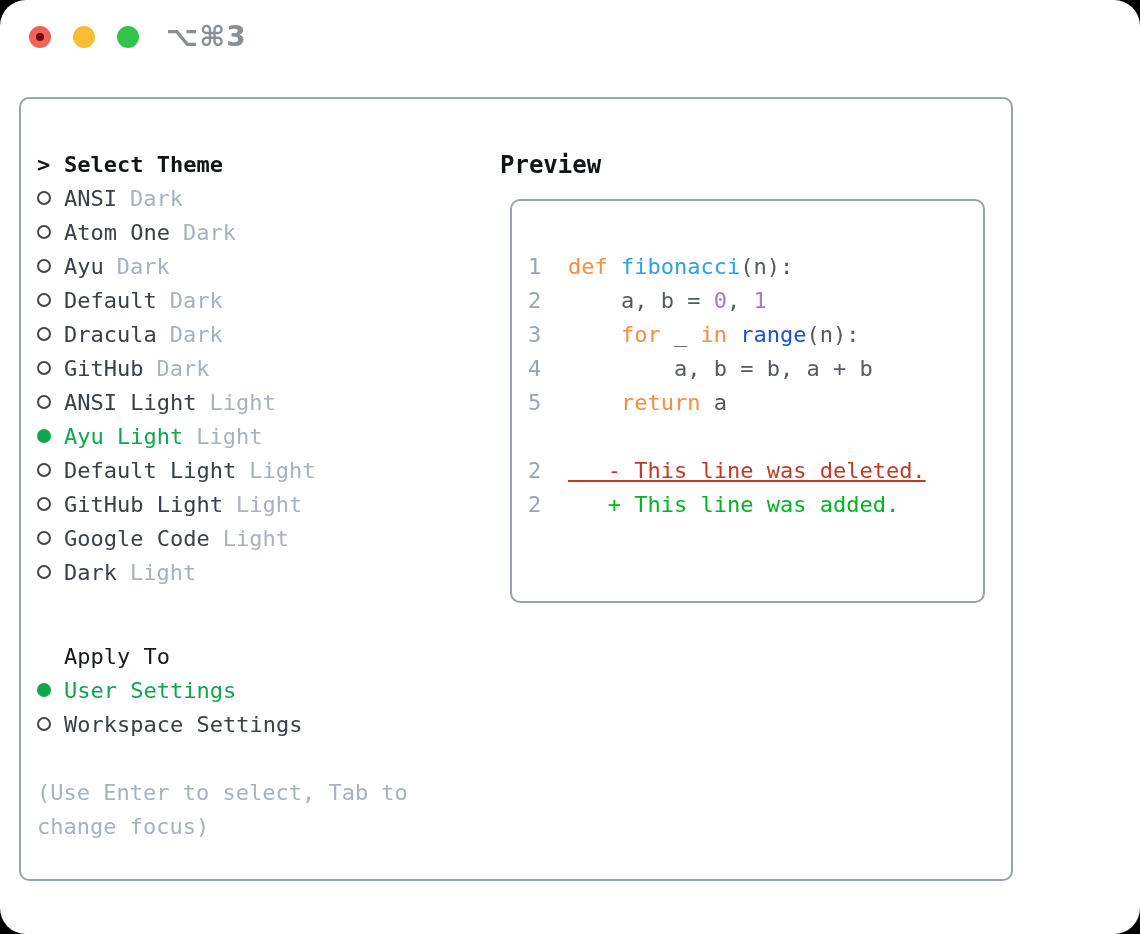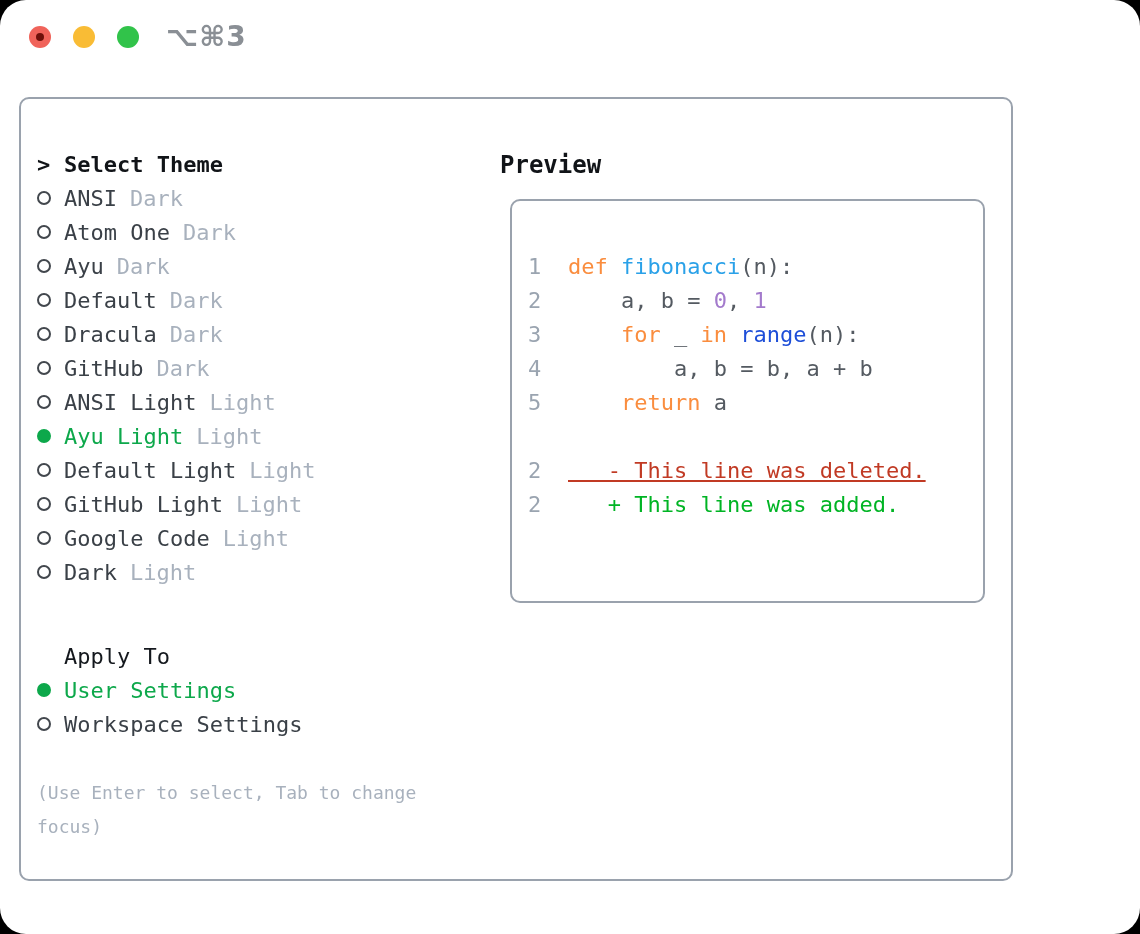--- a/index.html
+++ b/index.html
@@ -64,21 +64,21 @@
     box-sizing: border-box;
     border: 2px solid #42474d; border-radius: 50%;
     margin-right: 13px; vertical-align: middle;
     position: relative; top: -2px;
   }
   .row.selected .marker { background: #0da84b; border-color: #0da84b; }
   .row.selected .t-name { color: #0da84b; margin-top: 16px; }
   .t-variant { color: #a8b1bd; margin-left: 13px; }
   .apply-title { padding-left: 27px; color: #14181d; margin-top: 16px; }
   .hint {
-    width: 420px; font-size: 18px; line-height: 34px;
+    width: 420px; font-size: 22px; line-height: 34px;
     color: #a8b1bd;
   }
 
   
   .preview-title {
     position: absolute; left: 479px; top: 49px;
     height: 34px; line-height: 34px; font-size: 24px;
   }
   .preview-box {
     position: absolute; left: 489px; top: 100px;

